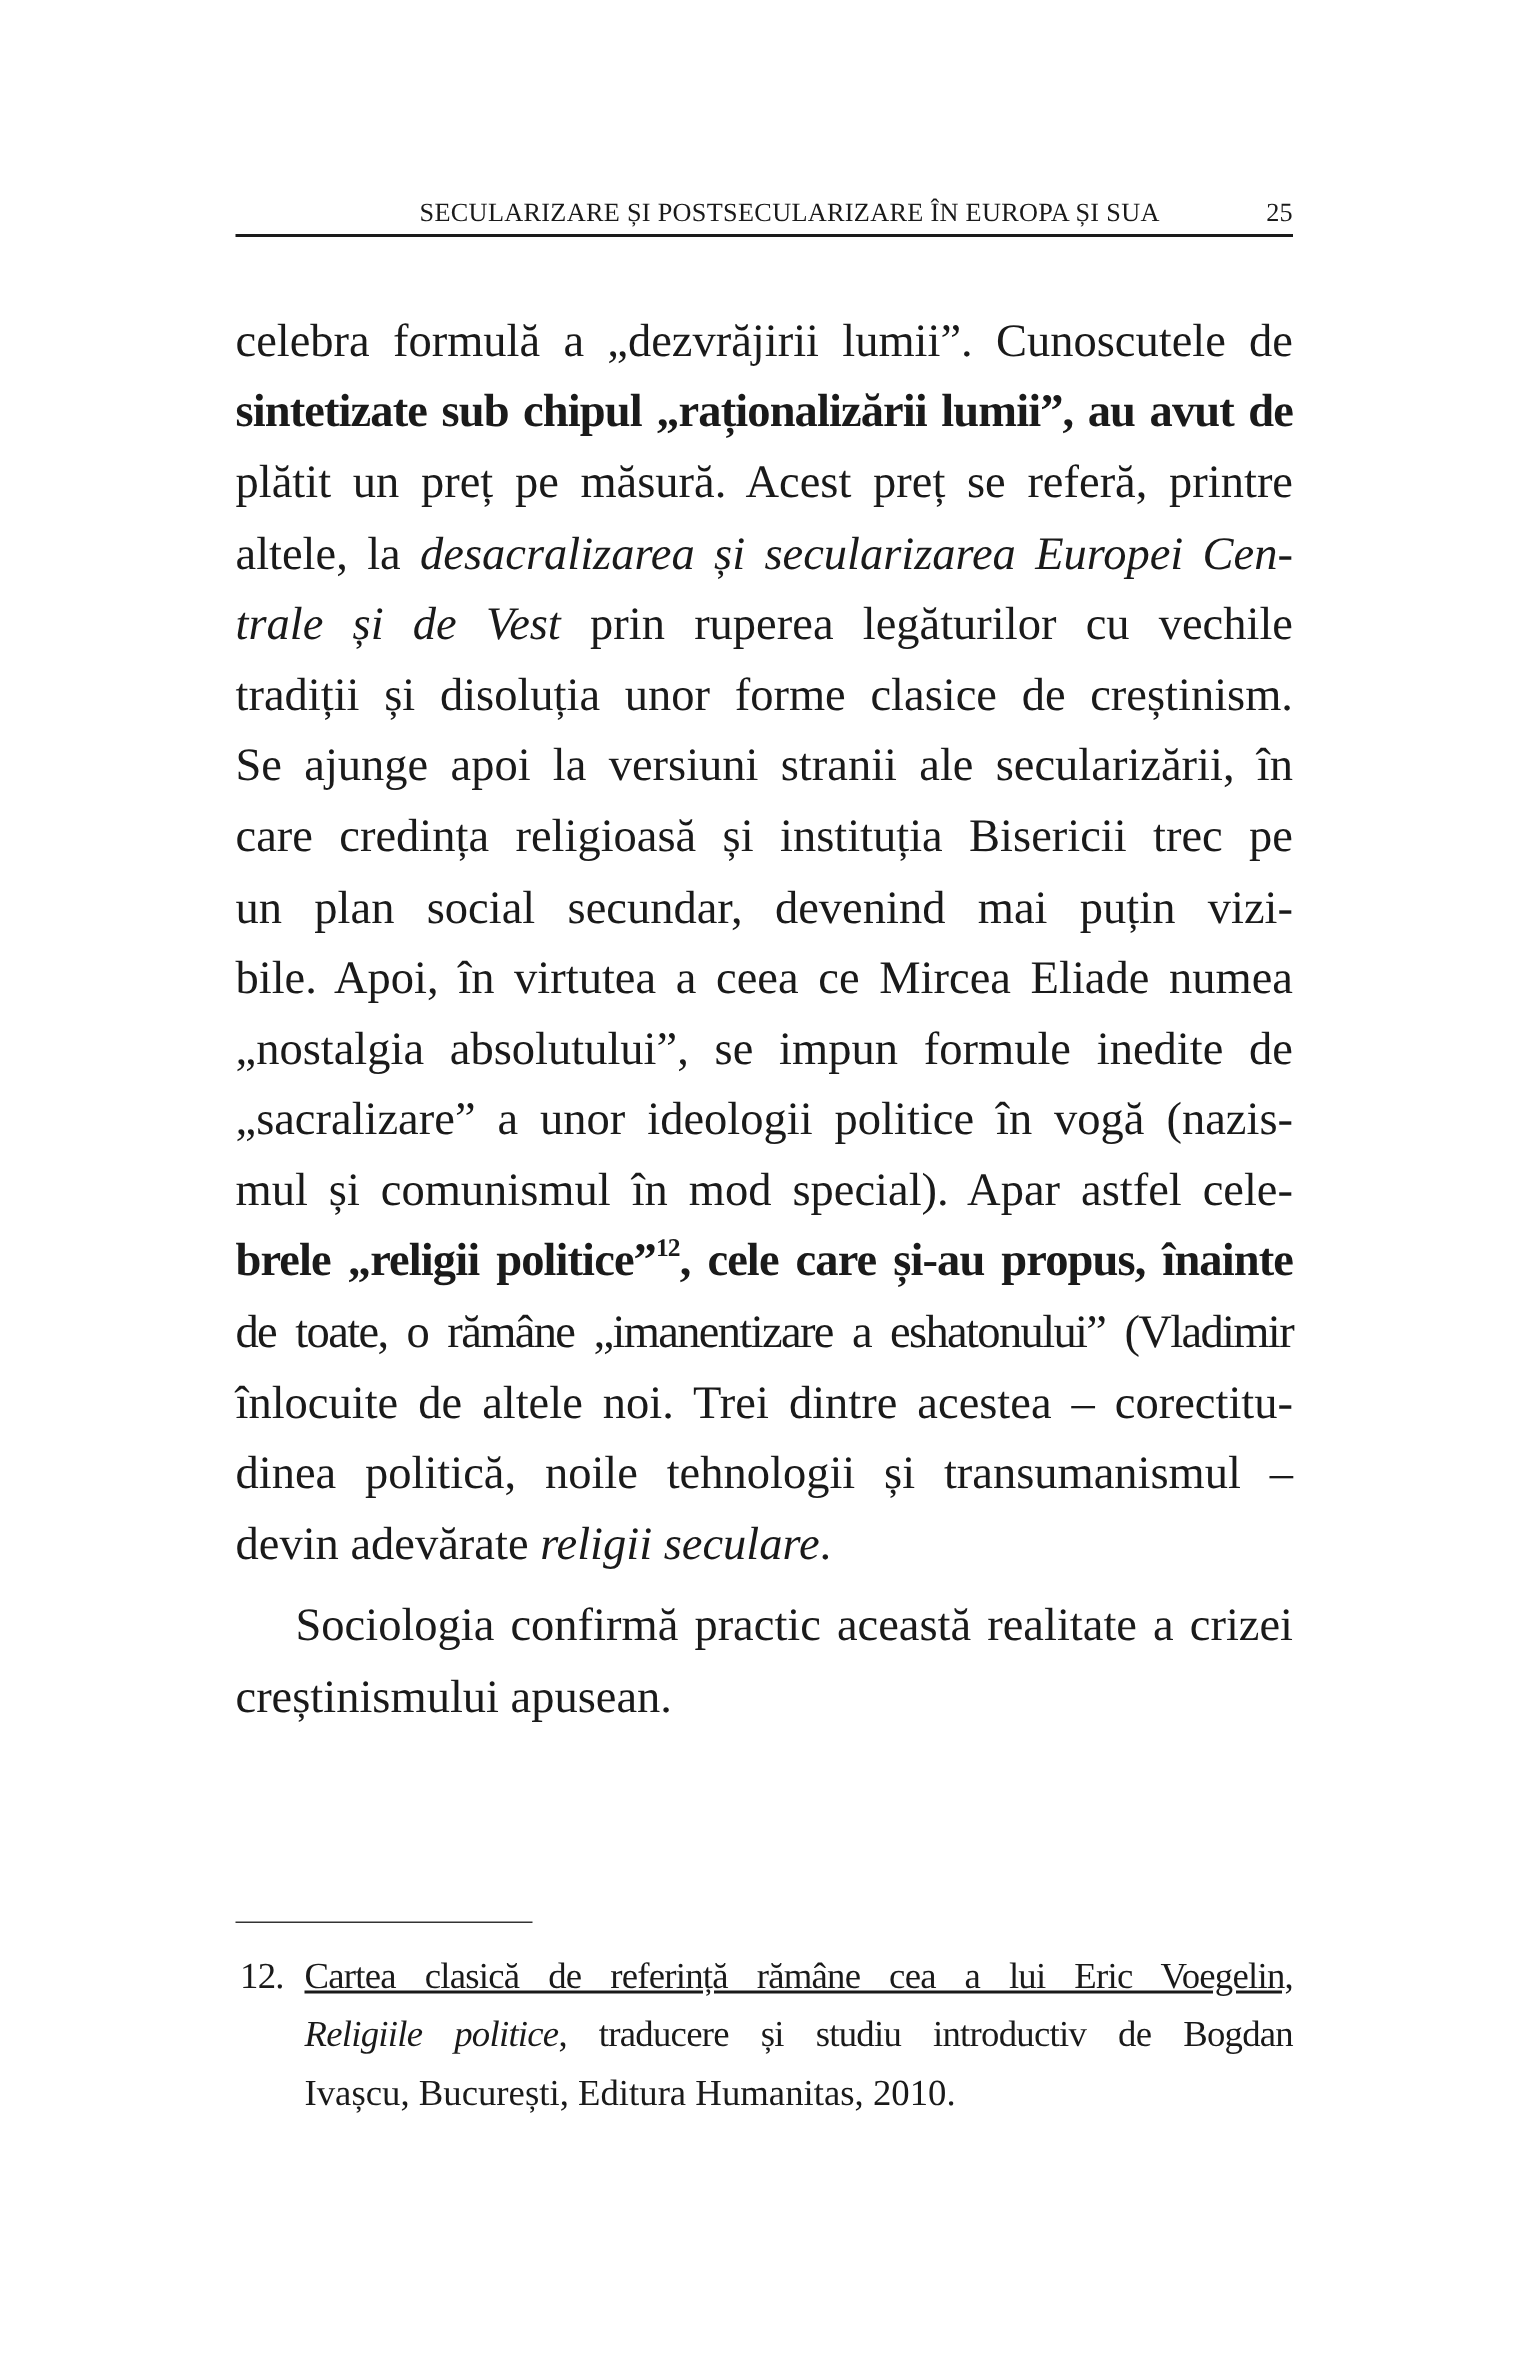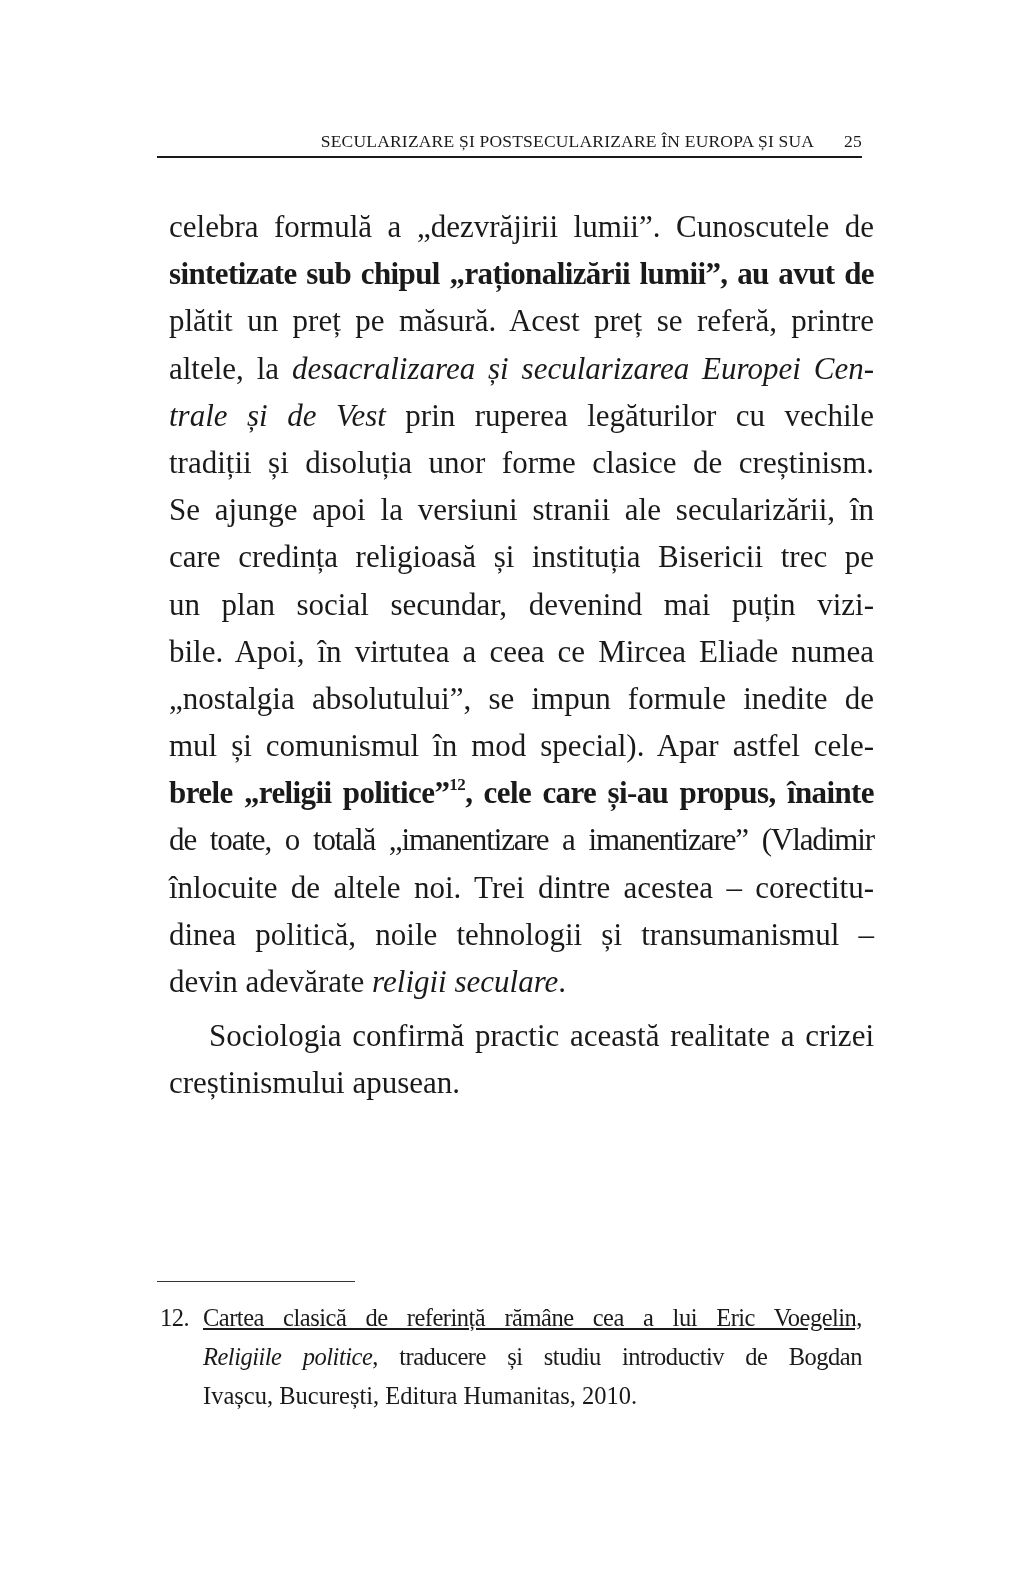--- a/index.html
+++ b/index.html
@@ -22,30 +22,30 @@
       width: 705px;
       height: 30px;
       border-bottom: 2px solid #1a1a1a;
       display: flex;
       justify-content: flex-end;
       align-items: flex-end;
       font-size: 17.5px;
       letter-spacing: 0.2px;
       padding-bottom: 4px;
       box-sizing: border-box;
+      gap: 41px;
     }
     .running-head .title {
       margin-right: 30px;
     }
     .body-text {
       position: absolute;
       left: 157px;
       top: 203px;
       width: 705px;
-      margin-left: 12px;
     }
     .line {
       display: block;
       height: 47.2px;
       line-height: 47.2px;
       font-size: 31px;
       white-space: nowrap;
       text-align: justify;
       text-align-last: justify;
     }
@@ -128,23 +128,24 @@
   <span class="line tight"><span>sintetizate sub chipul „raționalizării lumii”, au avut de</span></span>
   <span class="line"><span>plătit un preț pe măsură. Acest preț se referă, printre</span></span>
   <span class="line"><span>altele, la </span><i>desacralizarea și secularizarea Europei Cen-</i></span>
   <span class="line"><i>trale și de Vest</i><span> prin ruperea legăturilor cu vechile</span></span>
   <span class="line"><span>tradiții și disoluția unor forme clasice de creștinism.</span></span>
   <span class="line"><span>Se ajunge apoi la versiuni stranii ale secularizării, în</span></span>
   <span class="line"><span>care credința religioasă și instituția Bisericii trec pe</span></span>
   <span class="line"><span>un plan social secundar, devenind mai puțin vizi-</span></span>
   <span class="line"><span>bile. Apoi, în virtutea a ceea ce Mircea Eliade numea</span></span>
   <span class="line"><span>„nostalgia absolutului”, se impun formule inedite de</span></span>
+  <span class="line"><span>„sacralizare” a unor ideologii politice în vogă (nazis-</span></span>
   <span class="line"><span>mul și comunismul în mod special). Apar astfel cele-</span></span>
   <span class="line tight"><span>brele „religii politice”</span><sup>12</sup><span>, cele care și-au propus, înainte</span></span>
-  <span class="line tighter"><span>de toate, o totală „imanentizare a imanentizare” (Vladimir</span></span>
+  <span class="line tighter"><span>de toate, o rămâne „imanentizare a eshatonului” (Vladimir</span></span>
   <span class="line"><span>înlocuite de altele noi. Trei dintre acestea – corectitu-</span></span>
   <span class="line"><span>dinea politică, noile tehnologii și transumanismul –</span></span>
   <span class="line last"><span>devin adevărate </span><i>religii seculare</i><span>.</span></span>
   <span class="line indent gap-before"><span>Sociologia confirmă practic această realitate a crizei</span></span>
   <span class="line last"><span>creștinismului apusean.</span></span>
 </div>
 
 <div class="footnote-rule"></div>
 
 <div class="footnote">

